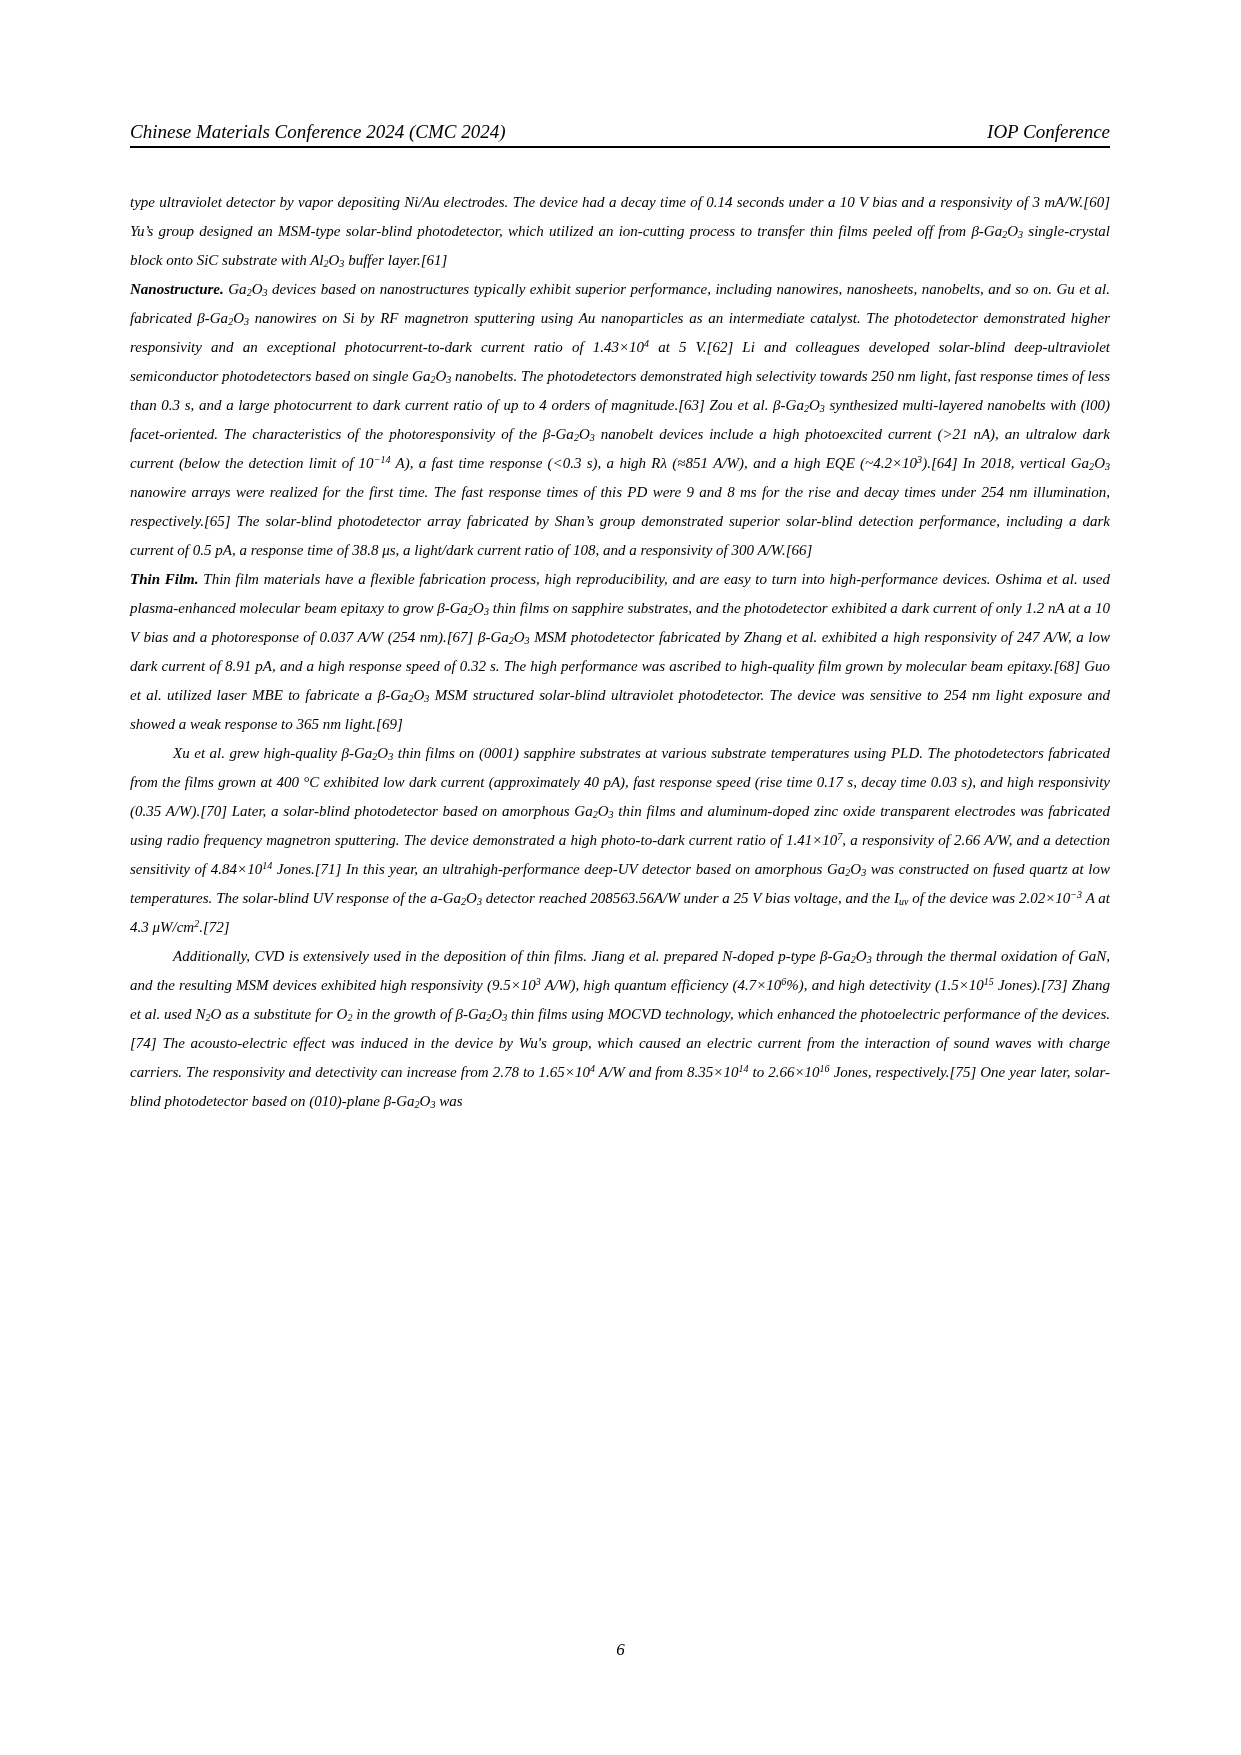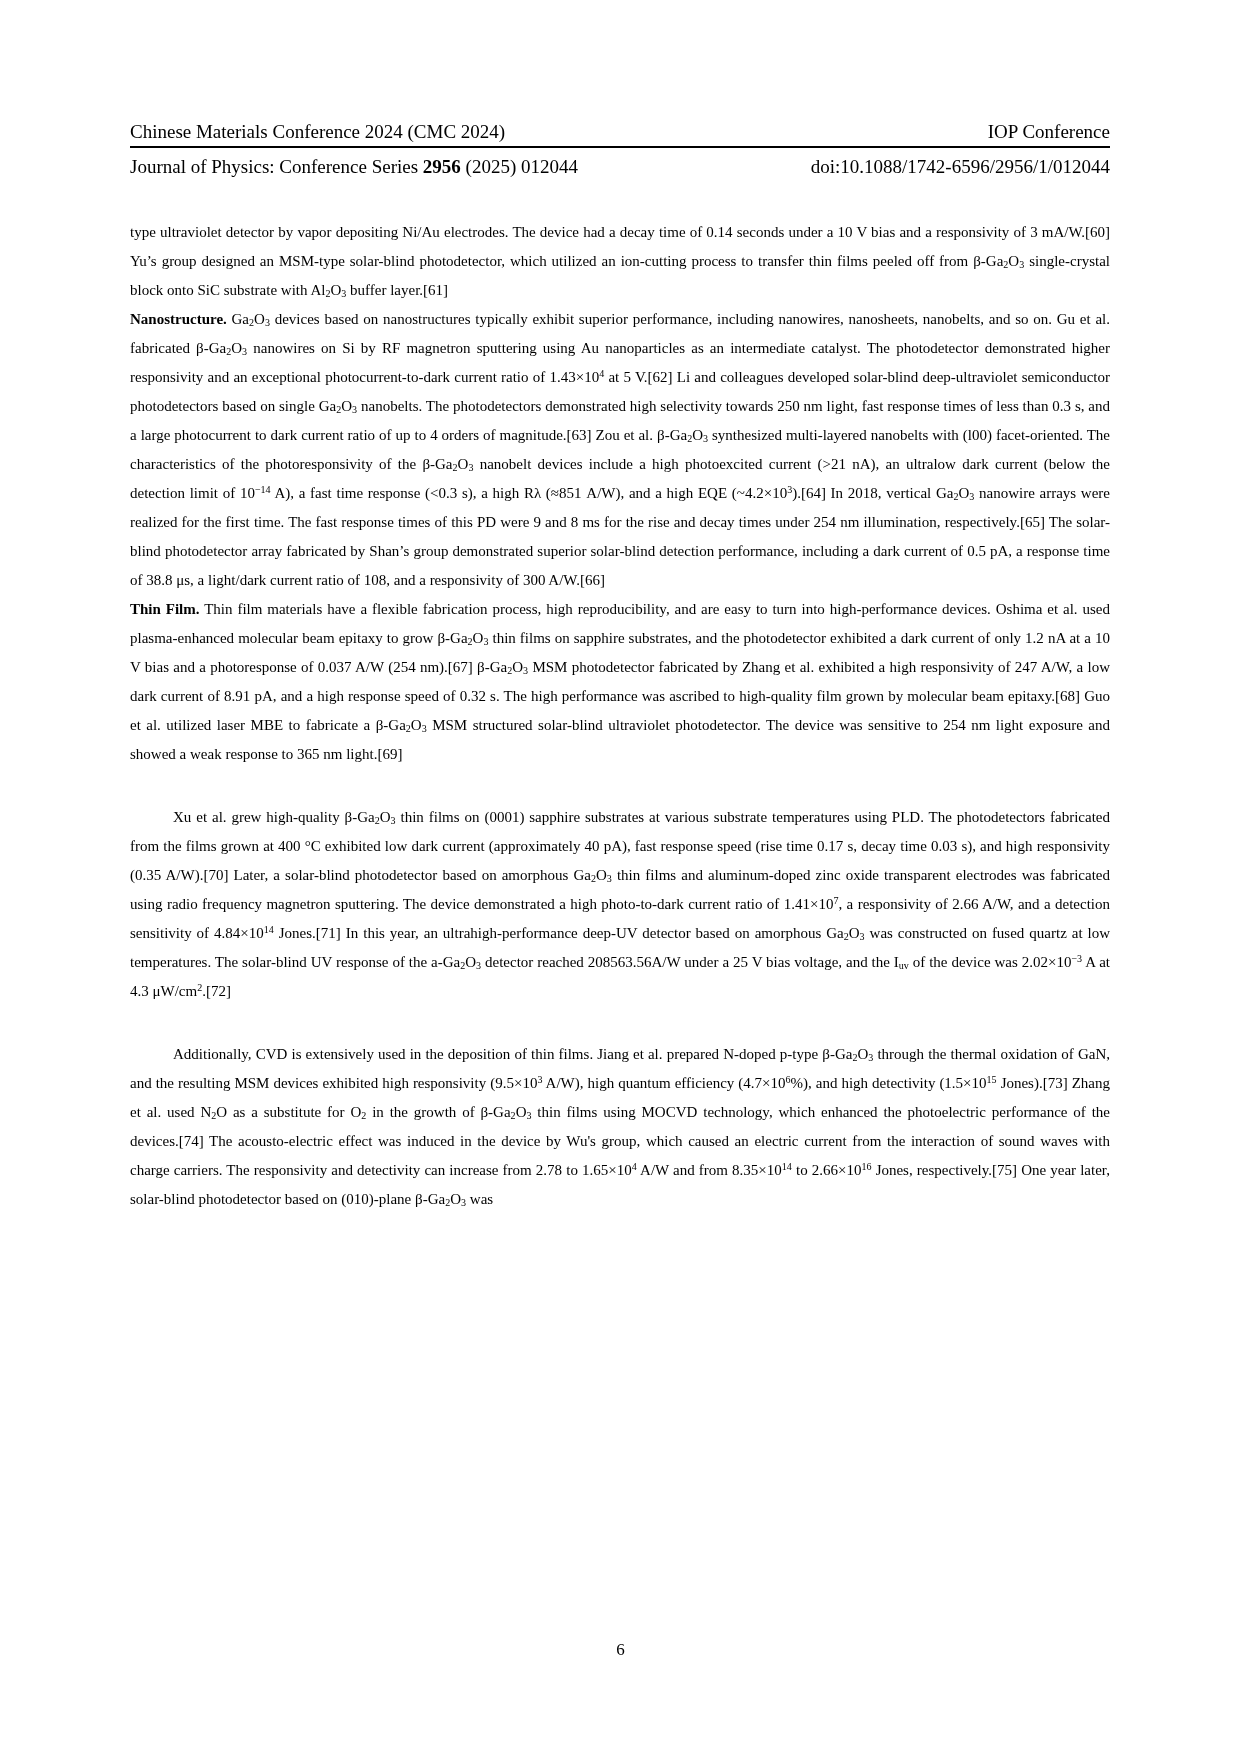--- a/index.html
+++ b/index.html
@@ -6,41 +6,42 @@
   .page {
     position: relative;
     width: 1241px;
     height: 1755px;
     background: #ffffff;
     color: #000000;
     font-family: "Liberation Serif", "DejaVu Serif", serif;
     box-sizing: border-box;
     padding: 120px 131px 0 130px;
     overflow: hidden;
+    font-style: italic;
   }
   .header { font-size: 19px; line-height: 23px; }
   .header-row {
     display: flex;
     justify-content: space-between;
     align-items: baseline;
   }
   .header-rule {
     border: none;
     border-top: 2px solid #000000;
     margin: 3px 0 7px 0;
     height: 0;
   }
   .body {
     margin-top: 40px;
     font-size: 15px;
     line-height: 29px;
     text-align: justify;
   }
   .para { margin: 0; }
-  .para.indent { text-indent: 43px; margin-top: 34px; }
+  .para.indent { text-indent: 43px; }
   sub, sup { font-size: 67%; line-height: 0; }
   sup { vertical-align: baseline; position: relative; top: -0.45em; }
   sub { vertical-align: baseline; position: relative; top: 0.22em; }
   .footer {
     position: absolute;
     left: 0;
     right: 0;
     top: 1640px;
     text-align: center;
     font-size: 17px;
@@ -50,24 +51,20 @@
 <body>
 
 <div class="page">
 
   <header class="header">
     <div class="header-row">
       <span>Chinese Materials Conference 2024 (CMC 2024)</span>
       <span>IOP Conference</span>
     </div>
     <div class="header-rule"></div>
-    <div class="header-row">
-      <span>Journal of Physics: Conference Series <b>2956</b> (2025) 012044</span>
-      <span>doi:10.1088/1742-6596/2956/1/012044</span>
-    </div>
   </header>
 
   <main class="body" id="article-body">
       <p class="para">type ultraviolet detector by vapor depositing Ni/Au electrodes. The device had a decay time of 0.14 seconds under a 10 V bias and a responsivity of 3 mA/W.[60] Yu’s group designed an MSM-type solar-blind photodetector, which utilized an ion-cutting process to transfer thin films peeled off from β-Ga<sub>2</sub>O<sub>3</sub> single-crystal block onto SiC substrate with Al<sub>2</sub>O<sub>3</sub> buffer layer.[61]</p>
       <p class="para"><b>Nanostructure.</b> Ga<sub>2</sub>O<sub>3</sub> devices based on nanostructures typically exhibit superior performance, including nanowires, nanosheets, nanobelts, and so on. Gu et al. fabricated β-Ga<sub>2</sub>O<sub>3</sub> nanowires on Si by RF magnetron sputtering using Au nanoparticles as an intermediate catalyst. The photodetector demonstrated higher responsivity and an exceptional photocurrent-to-dark current ratio of 1.43×10<sup>4</sup> at 5 V.[62] Li and colleagues developed solar-blind deep-ultraviolet semiconductor photodetectors based on single Ga<sub>2</sub>O<sub>3</sub> nanobelts. The photodetectors demonstrated high selectivity towards 250 nm light, fast response times of less than 0.3 s, and a large photocurrent to dark current ratio of up to 4 orders of magnitude.[63] Zou et al. β-Ga<sub>2</sub>O<sub>3</sub> synthesized multi-layered nanobelts with (l00) facet-oriented. The characteristics of the photoresponsivity of the β-Ga<sub>2</sub>O<sub>3</sub> nanobelt devices include a high photoexcited current (&gt;21 nA), an ultralow dark current (below the detection limit of 10<sup>−14</sup> A), a fast time response (&lt;0.3 s), a high Rλ (≈851 A/W), and a high EQE (~4.2×10<sup>3</sup>).[64] In 2018, vertical Ga<sub>2</sub>O<sub>3</sub> nanowire arrays were realized for the first time. The fast response times of this PD were 9 and 8 ms for the rise and decay times under 254 nm illumination, respectively.[65] The solar-blind photodetector array fabricated by Shan’s group demonstrated superior solar-blind detection performance, including a dark current of 0.5 pA, a response time of 38.8 μs, a light/dark current ratio of 108, and a responsivity of 300 A/W.[66]</p>
       <p class="para"><b>Thin Film.</b> Thin film materials have a flexible fabrication process, high reproducibility, and are easy to turn into high-performance devices. Oshima et al. used plasma-enhanced molecular beam epitaxy to grow β-Ga<sub>2</sub>O<sub>3</sub> thin films on sapphire substrates, and the photodetector exhibited a dark current of only 1.2 nA at a 10 V bias and a photoresponse of 0.037 A/W (254 nm).[67] β-Ga<sub>2</sub>O<sub>3</sub> MSM photodetector fabricated by Zhang et al. exhibited a high responsivity of 247 A/W, a low dark current of 8.91 pA, and a high response speed of 0.32 s. The high performance was ascribed to high-quality film grown by molecular beam epitaxy.[68] Guo et al. utilized laser MBE to fabricate a β-Ga<sub>2</sub>O<sub>3</sub> MSM structured solar-blind ultraviolet photodetector. The device was sensitive to 254 nm light exposure and showed a weak response to 365 nm light.[69]</p>
       <p class="para indent">Xu et al. grew high-quality β-Ga<sub>2</sub>O<sub>3</sub> thin films on (0001) sapphire substrates at various substrate temperatures using PLD. The photodetectors fabricated from the films grown at 400 °C exhibited low dark current (approximately 40 pA), fast response speed (rise time 0.17 s, decay time 0.03 s), and high responsivity (0.35 A/W).[70] Later, a solar-blind photodetector based on amorphous Ga<sub>2</sub>O<sub>3</sub> thin films and aluminum-doped zinc oxide transparent electrodes was fabricated using radio frequency magnetron sputtering. The device demonstrated a high photo-to-dark current ratio of 1.41×10<sup>7</sup>, a responsivity of 2.66 A/W, and a detection sensitivity of 4.84×10<sup>14</sup> Jones.[71] In this year, an ultrahigh-performance deep-UV detector based on amorphous Ga<sub>2</sub>O<sub>3</sub> was constructed on fused quartz at low temperatures. The solar-blind UV response of the a-Ga<sub>2</sub>O<sub>3</sub> detector reached 208563.56A/W under a 25 V bias voltage, and the I<sub>uv</sub> of the device was 2.02×10<sup>−3</sup> A at 4.3 μW/cm<sup>2</sup>.[72]</p>
       <p class="para indent">Additionally, CVD is extensively used in the deposition of thin films. Jiang et al. prepared N-doped p-type β-Ga<sub>2</sub>O<sub>3</sub> through the thermal oxidation of GaN, and the resulting MSM devices exhibited high responsivity (9.5×10<sup>3</sup> A/W), high quantum efficiency (4.7×10<sup>6</sup>%), and high detectivity (1.5×10<sup>15</sup> Jones).[73] Zhang et al. used N<sub>2</sub>O as a substitute for O<sub>2</sub> in the growth of β-Ga<sub>2</sub>O<sub>3</sub> thin films using MOCVD technology, which enhanced the photoelectric performance of the devices.[74] The acousto-electric effect was induced in the device by Wu's group, which caused an electric current from the interaction of sound waves with charge carriers. The responsivity and detectivity can increase from 2.78 to 1.65×10<sup>4</sup> A/W and from 8.35×10<sup>14</sup> to 2.66×10<sup>16</sup> Jones, respectively.[75] One year later, solar-blind photodetector based on (010)-plane β-Ga<sub>2</sub>O<sub>3</sub> was</p>
     </main>
 

